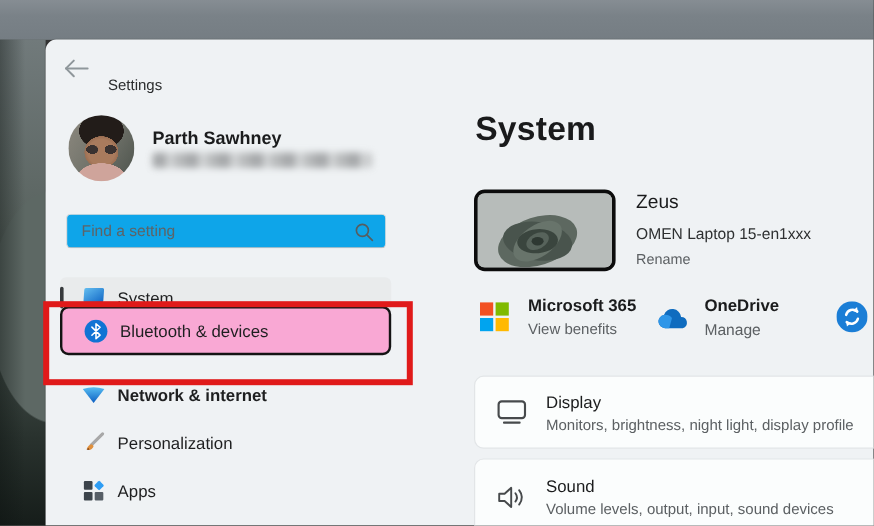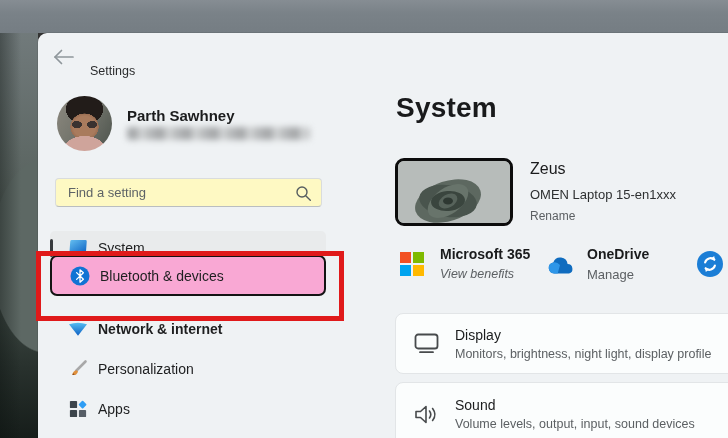--- a/index.html
+++ b/index.html
@@ -45,21 +45,21 @@
   }
   .user-name { position:absolute; left:127px; top:107px; font-size:15px; font-weight:bold; color:#1b1c1d; }
   .user-email-blur {
     position:absolute; left:127px; top:127px; width:183px; height:13px; border-radius:3px;
     background:repeating-linear-gradient(90deg,#8f9193 0 11px,#c3c5c6 11px 19px,#a5a7a8 19px 27px);
     filter:blur(3px); opacity:.75;
   }
   
   .search-box {
     position:absolute; left:55px; top:178px; width:267px; height:29px;
-    background:#fef9c3; border:1px solid #d9dcdd; border-bottom-color:#babec0;
+    background:#0ea5e9; border:1px solid #d9dcdd; border-bottom-color:#babec0;
     border-radius:4px;
   }
   .search-input {
     width:100%; height:100%; border:none; outline:none; background:transparent;
     font-family:"Liberation Sans",sans-serif; font-size:13px; color:#333;
     padding:0 30px 0 12px;
   }
   .search-input::placeholder { color:#5e6366; opacity:1; }
   .search-icon { position:absolute; right:9px; top:6px; width:17px; height:17px; }
   
@@ -87,21 +87,21 @@
     border:3px solid #0c0c0c; border-radius:9px; overflow:hidden; background:#b7bcba;
   }
   .device-name  { position:absolute; left:530px; top:160px; font-size:16px; font-weight:normal; color:#1a1b1c; }
   .device-model { position:absolute; left:530px; top:187px; font-size:13px; color:#2e3031; }
   .device-rename{ position:absolute; left:530px; top:209px; font-size:12px; color:#5c6063; cursor:pointer; }
   
   .ms-logo { position:absolute; left:400px; top:252px; width:24px; height:24px;
     display:grid; grid-template-columns:11px 11px; grid-template-rows:11px 11px; gap:2px; }
   .ms-logo i { display:block; }
   .svc-name-1 { position:absolute; left:440px; top:246px; font-size:14px; font-weight:bold; color:#1a1b1c; }
-  .svc-act-1  { position:absolute; left:440px; top:267px; font-size:12.5px; color:#5c6063; cursor:pointer;font-style:italic; }
+  .svc-act-1  { position:absolute; left:440px; top:267px; font-size:12.5px; color:#5c6063; cursor:pointer; }
   .onedrive-ico { position:absolute; left:546px; top:256px; width:29px; height:19px; }
   .svc-name-2 { position:absolute; left:587px; top:246px; font-size:14px; font-weight:bold; color:#1a1b1c; }
   .svc-act-2  { position:absolute; left:587px; top:267px; font-size:13px; color:#5c6063; cursor:pointer; }
   .sync-btn { position:absolute; left:697px; top:251px; width:26px; height:26px; cursor:pointer; }
   
   .card {
     position:absolute; left:395px; width:350px; height:61px;
     background:#fbfdfd; border:1px solid #e2e5e7; border-radius:8px;
     display:flex; align-items:center; cursor:pointer;
   }

